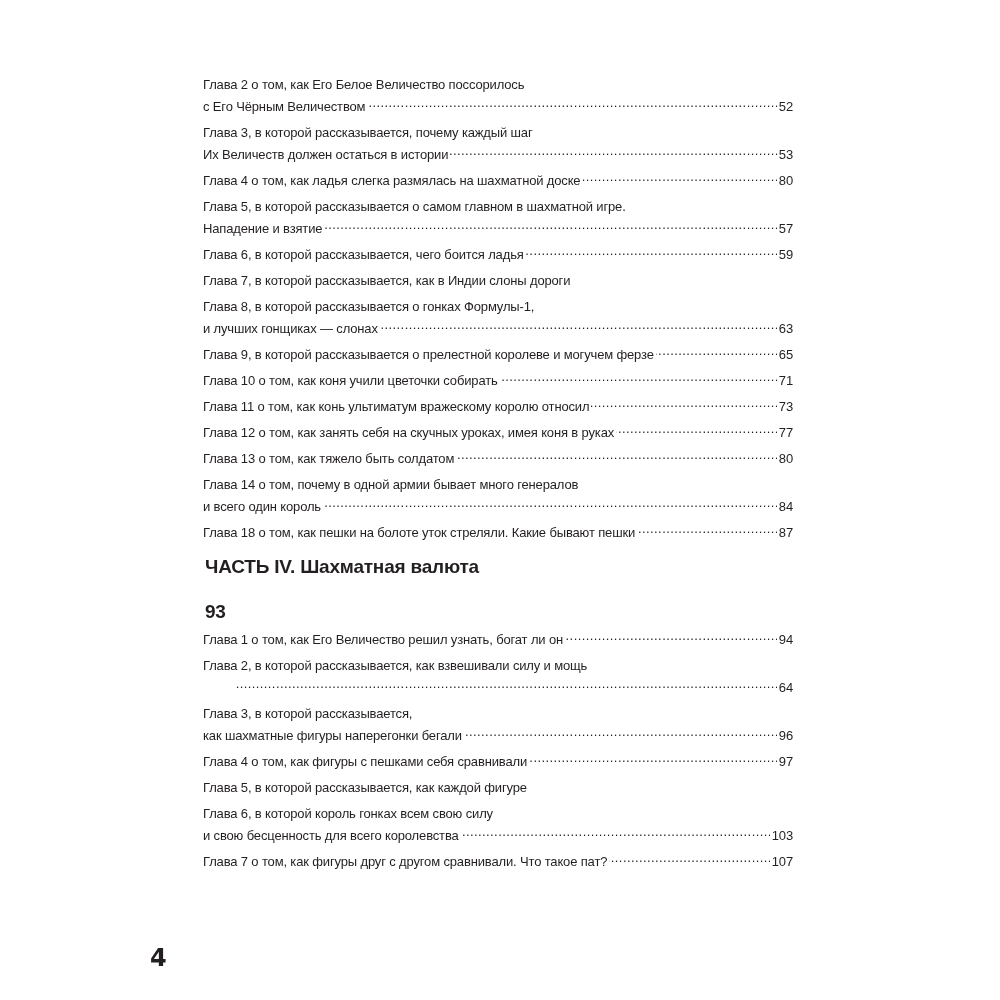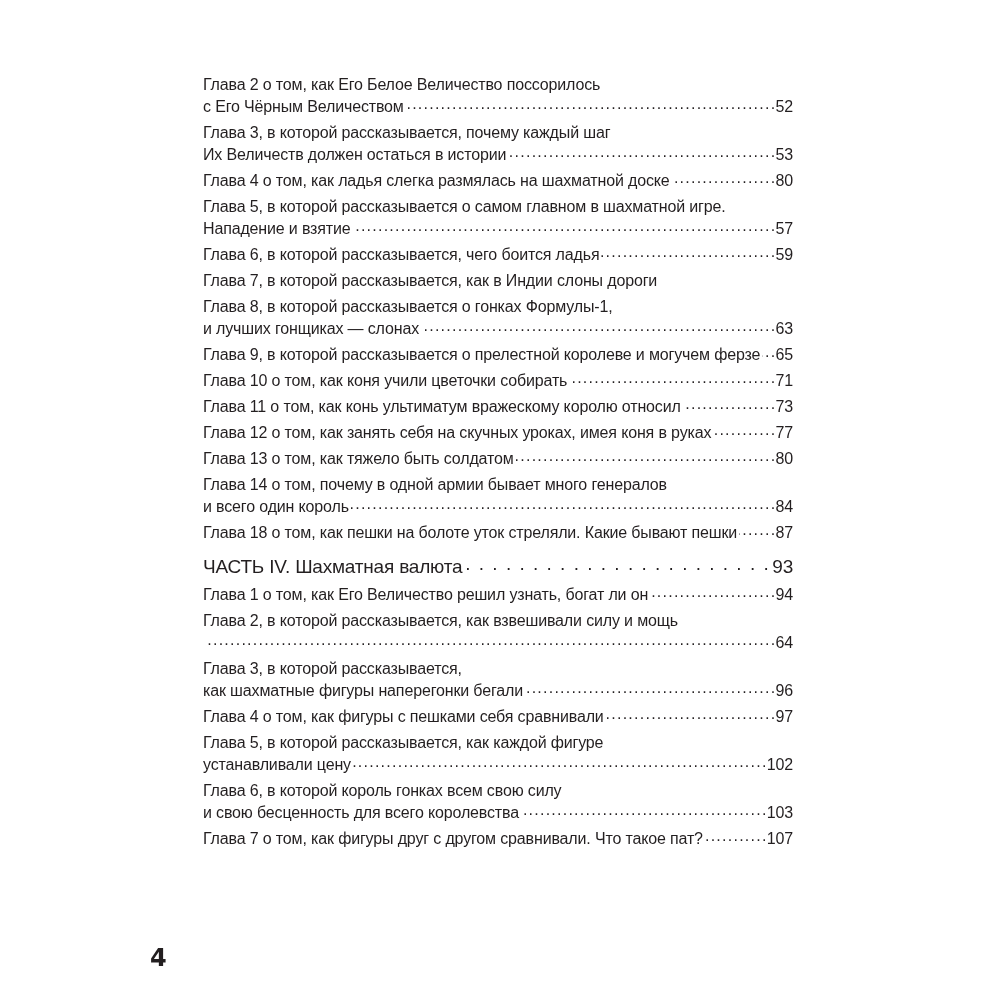--- a/index.html
+++ b/index.html
@@ -3,35 +3,35 @@
   <meta charset="utf-8">
   <style>
     html, body { margin: 0; padding: 0; background: #ffffff; }
     body {
       width: 1000px; height: 1000px; position: relative; overflow: hidden;
       font-family: "Liberation Sans", sans-serif; color: #231f20;
     }
     .toc {
       position: absolute; left: 203px; top: 74px; width: 590px;
     }
-    .entry { font-size: 16px; line-height: 22px; margin-bottom: 4px; letter-spacing: -0.15px; }
+    .entry { font-size: 13px; line-height: 22px; margin-bottom: 4px; letter-spacing: -0.15px; }
     .line { display: flex; align-items: baseline; white-space: nowrap; }
     .line .t { flex: 0 0 auto; }
     .line .dots {
       flex: 1 1 auto; overflow: hidden; margin: 0 2px;
       position: relative; height: 1em;
     }
     .line .dots::before {
       content: ". . . . . . . . . . . . . . . . . . . . . . . . . . . . . . . . . . . . . . . . . . . . . . . . . . . . . . . . . . . . . . . . . . . . . . . . . . . . . . . . . . . . . . . . . . . . . . . . . . . . . . . . . . . . . . . . . . . . . . . . . . . . . . . . . . . . . . .";
       position: absolute; right: 0; bottom: -3px; letter-spacing: -1.6px; white-space: nowrap;
     }
     .line .pg { flex: 0 0 auto; text-align: right; }
     .part {
-      font-size: 19px; font-weight: normal; line-height: 26px;
-      margin-top: 10px; margin-bottom: 4px; letter-spacing: -0.2px;
+      font-size: 19px; font-weight: bold; line-height: 26px;
+      margin-top: 10px; margin-bottom: 4px; letter-spacing: -0.2px; flex-direction: column;
     }
     .part .dots::before {
       content: ". . . . . . . . . . . . . . . . . . . . . . . . . . . . . . . . . . . . . . . . . . . . . . . . . . . . . . . . . . . . .";
       letter-spacing: 1.5px; bottom: -4px;
     }
     .page-number {
       position: absolute; left: 150px; top: 944px;
       font-size: 24px; font-weight: bold; font-family: "DejaVu Sans", sans-serif;
     }
   </style>
@@ -188,25 +188,20 @@
         <div class="line">
           <span class="t">Глава 4 о том, как фигуры с пешками себя сравнивали</span>
           <span class="dots"></span>
           <span class="pg">97</span>
         </div>
       </div>
       <div class="entry">
         <div class="line">
           <span class="t">Глава 5, в которой рассказывается, как каждой фигуре</span>
         </div>
-        <div class="line">
-          <span class="t">устанавливали цену</span>
-          <span class="dots"></span>
-          <span class="pg">102</span>
-        </div>
       </div>
       <div class="entry">
         <div class="line">
           <span class="t">Глава 6, в которой король гонках всем свою силу</span>
         </div>
         <div class="line">
           <span class="t">и свою бесценность для всего королевства</span>
           <span class="dots"></span>
           <span class="pg">103</span>
         </div>

